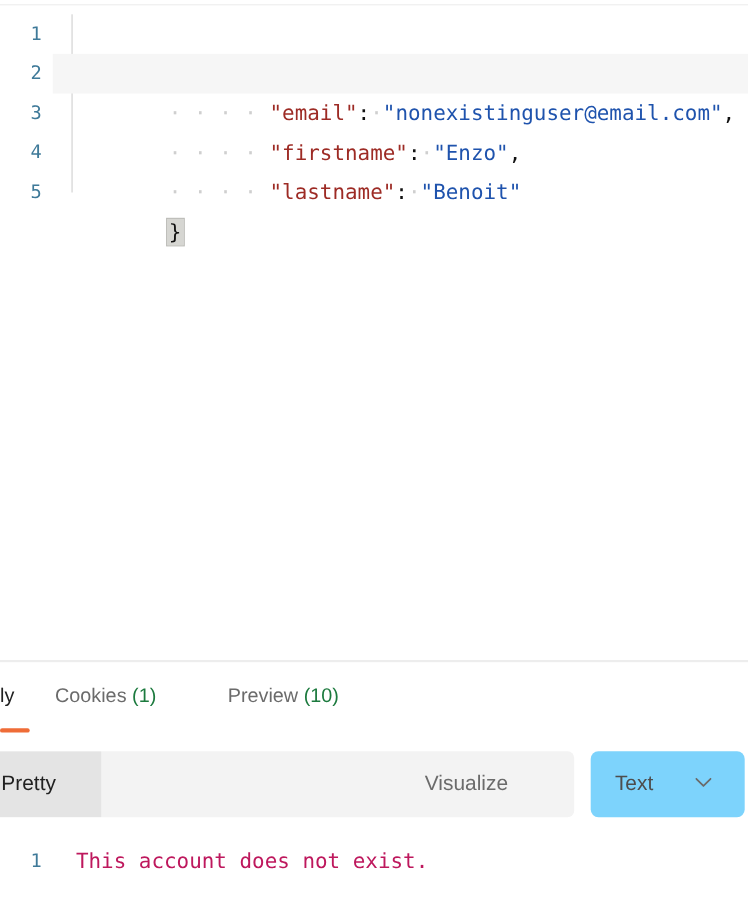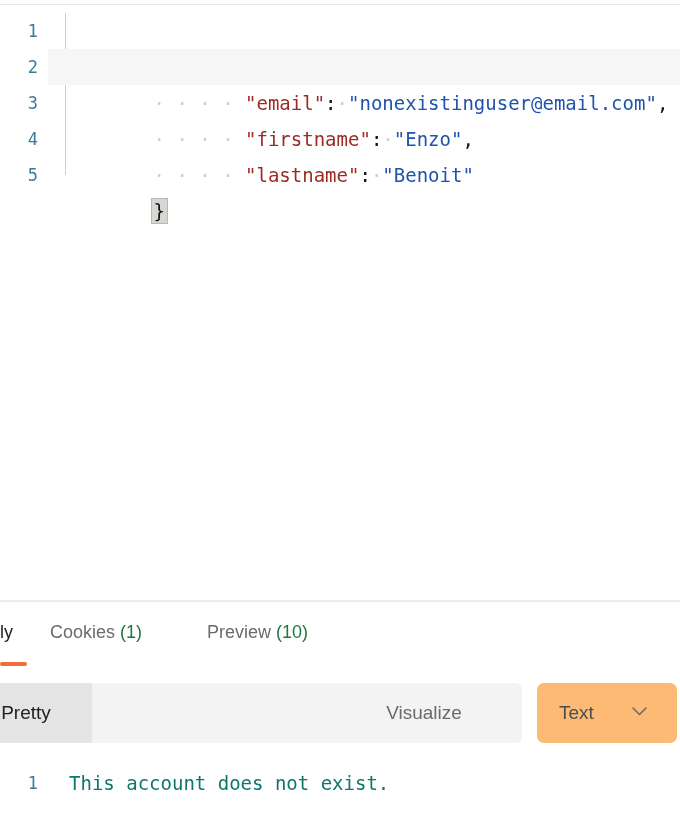--- a/index.html
+++ b/index.html
@@ -162,21 +162,21 @@
   .fmt-btn.active {
     background: #e4e4e4;
     color: #212121;
   }
   .type-select {
     position: absolute;
     left: 537px;
     top: 0;
     width: 140px;
     height: 60px;
-    background: #fdba74;
+    background: #7dd3fc;
     border-radius: 7px;
   }
   .type-select .label {
     position: absolute;
     left: 22px;
     top: 0;
     height: 60px;
     line-height: 60px;
     font-size: 19px;
     color: #4d4d4d;
@@ -210,21 +210,21 @@
     line-height: 28px;
     color: #3f7a99;
   }
   .resp-text {
     position: absolute;
     left: 69px;
     top: 14px;
     font-family: "DejaVu Sans Mono", "Liberation Mono", monospace;
     font-size: 19px;
     line-height: 28px;
-    color: #0f766e;
+    color: #be185d;
     white-space: pre;
   }
 </style>
 </head>
 <body>
 
 <div class="top-rule"></div>
 
 <div class="editor">
 

